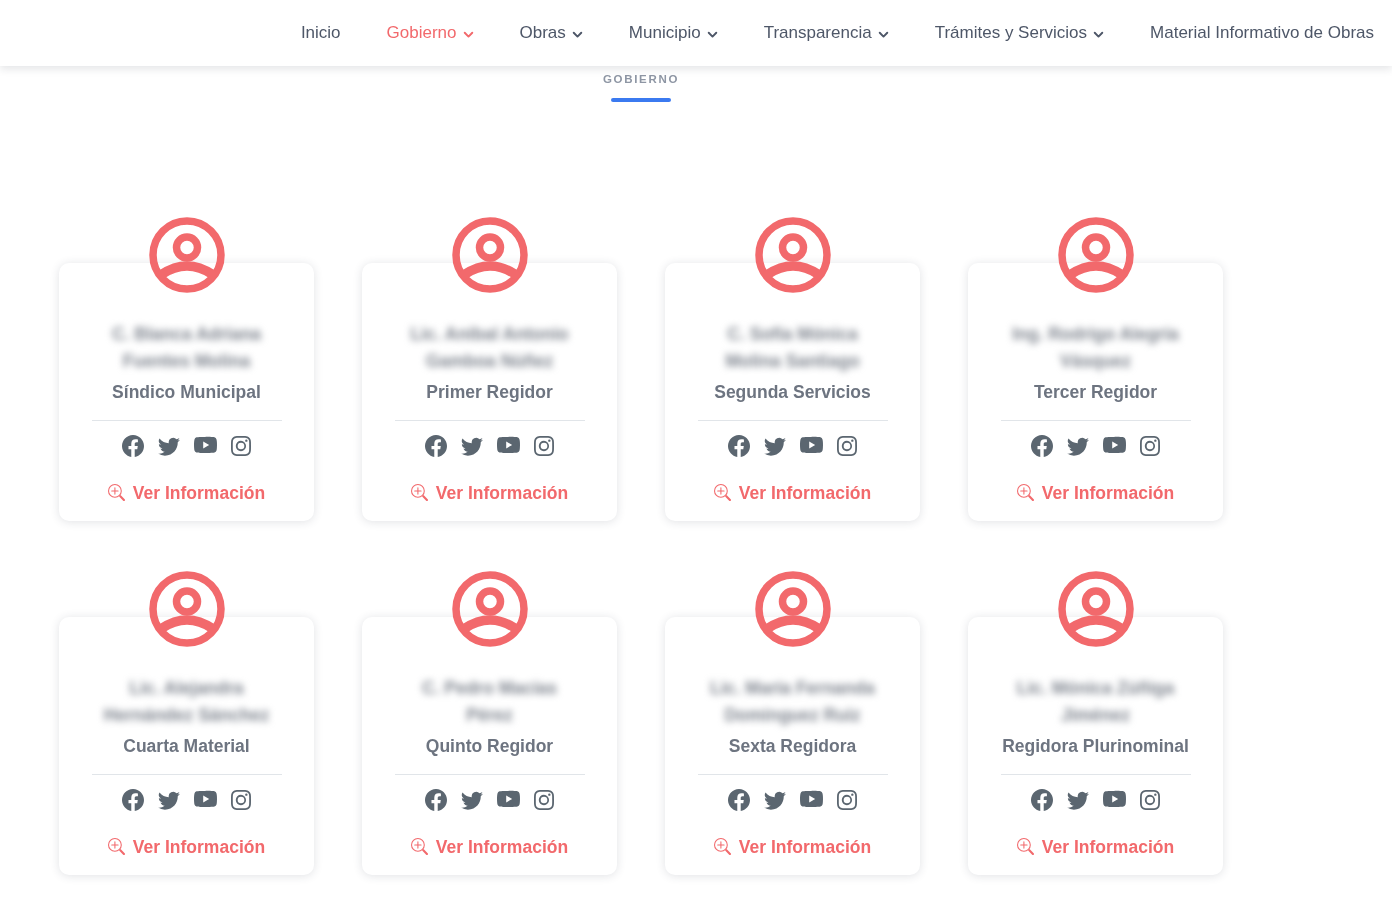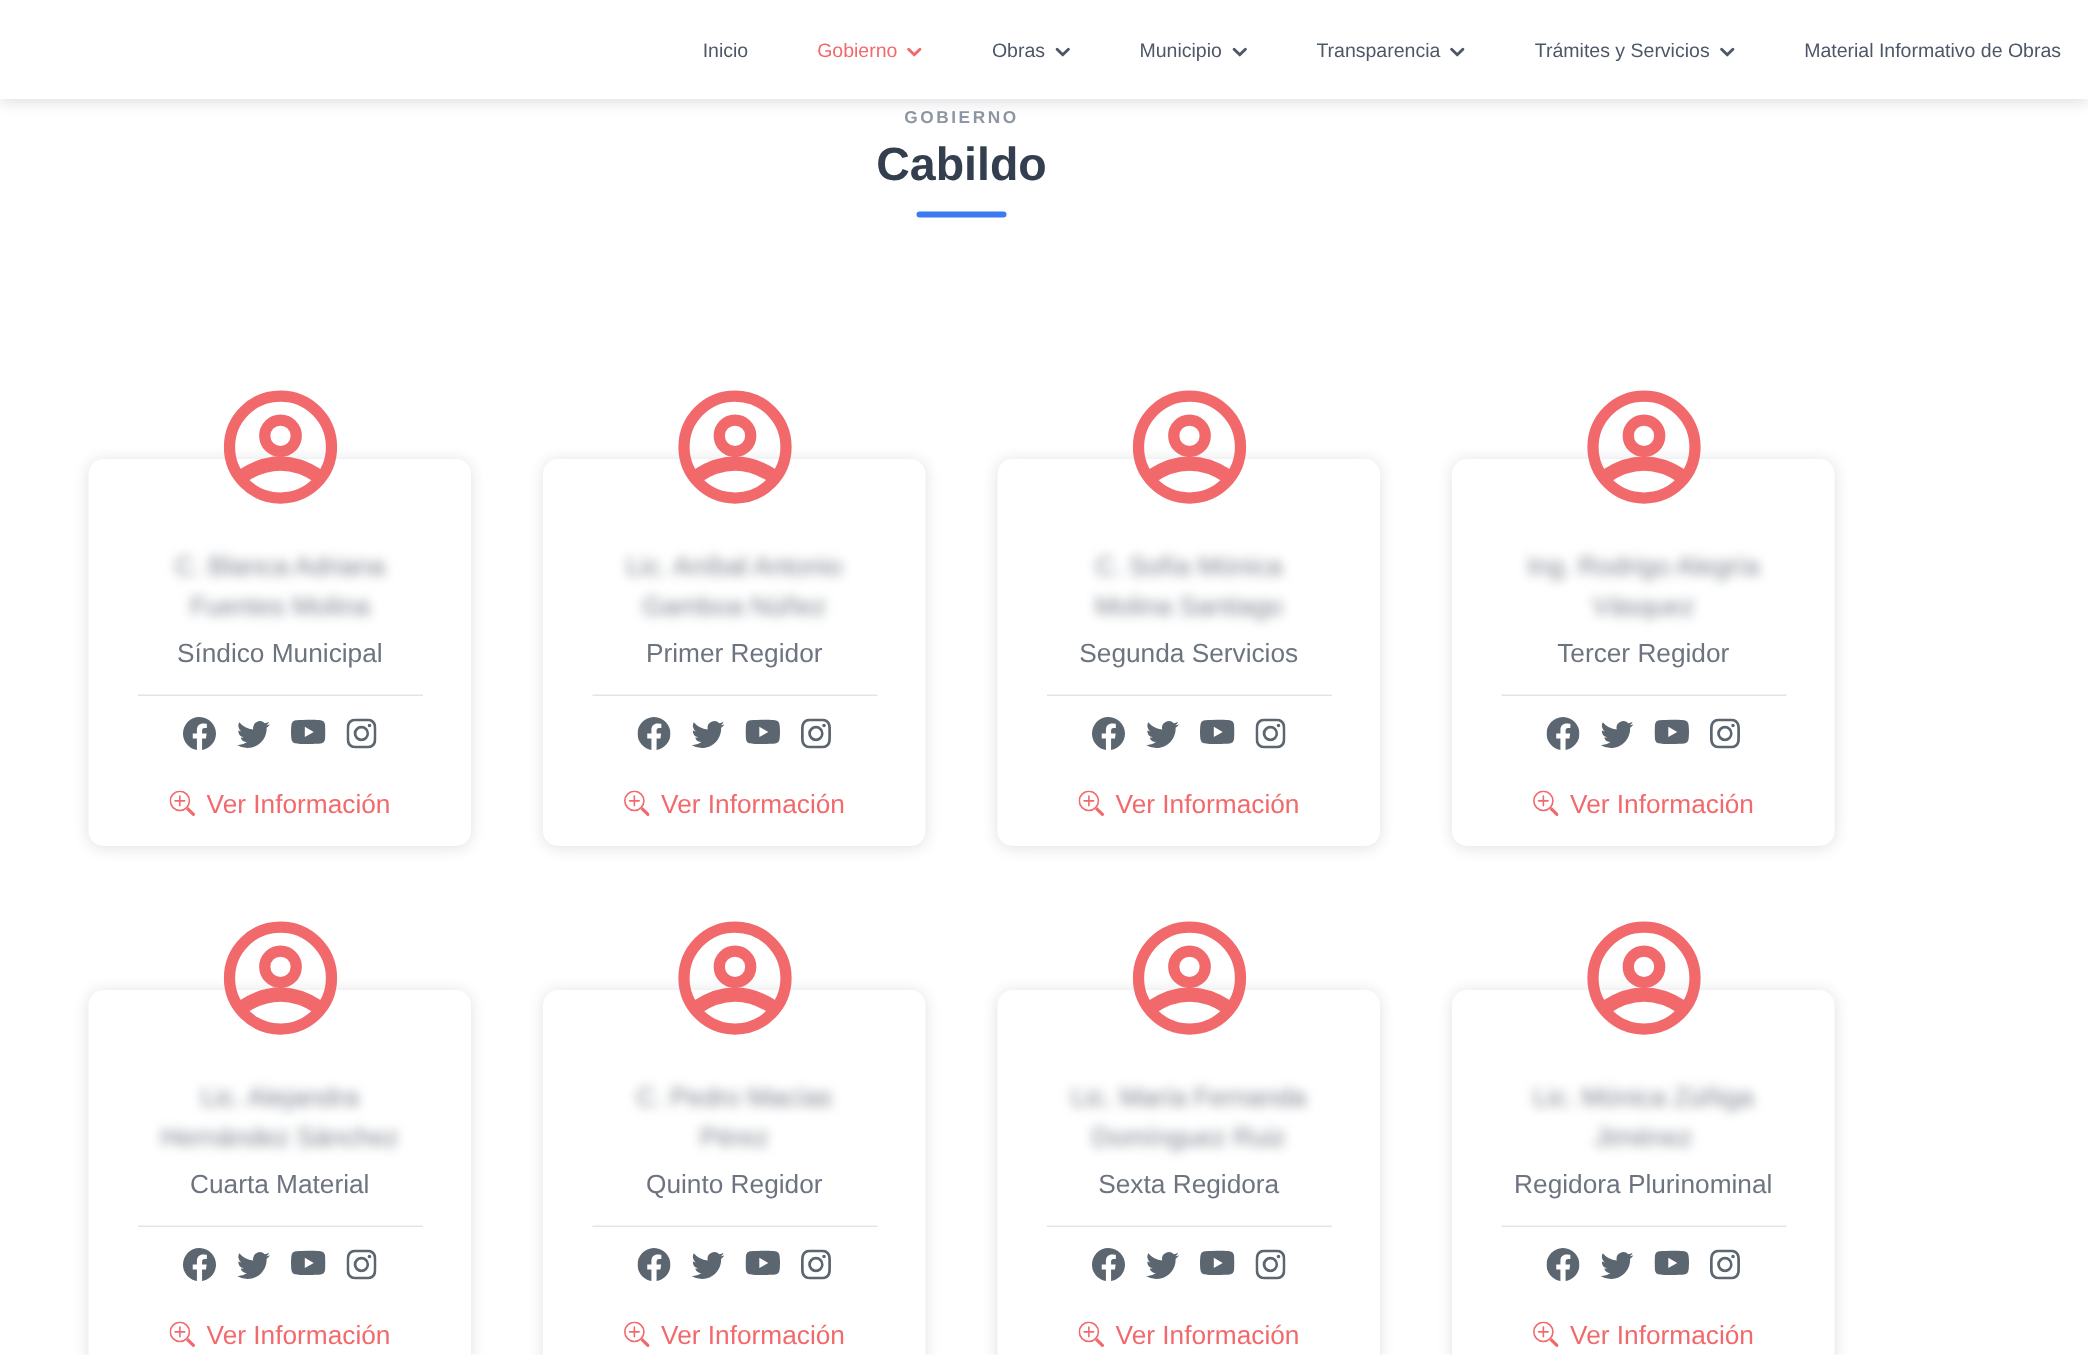--- a/index.html
+++ b/index.html
@@ -11,21 +11,21 @@
   body{
     width:1392px;height:903px;overflow:hidden;background:#fff;
     font-family:"Liberation Sans", sans-serif;
   }
   .navbar{
     height:66px;background:#fff;display:flex;align-items:center;
     justify-content:flex-end;gap:46px;padding-right:18px;
     box-shadow:0 3px 8px rgba(30,40,60,0.12);position:relative;z-index:10;
   }
   .nav-item{
-    display:flex;align-items:center;gap:6px;font-size:13px;
+    display:flex;align-items:center;gap:6px;font-size:17px;
     color:var(--nav-text);cursor:pointer;white-space:nowrap;
   }
   .nav-item.active{color:var(--accent);}
   .chev{display:inline-flex;margin-top:2px;}
   .main{width:1164px;margin-left:59px;}
   .page-head{text-align:center;padding-top:7px;}
   .eyebrow{font-size:11.5px;font-weight:bold;letter-spacing:1.7px;color:#8e96a4;}
   .title{font-size:31px;font-weight:800;color:var(--title);margin:7px 0 0 0;}
   .title-underline{width:60px;height:4px;background:var(--underline);border-radius:2px;margin:13px auto 0;}
   .cards-grid{
@@ -35,20 +35,21 @@
   .card-wrap{position:relative;padding-top:46px;}
   .avatar{
     position:absolute;top:0;left:50%;transform:translateX(-50%);
     width:76px;height:76px;z-index:2;color:var(--accent);
   }
   .card{
     background:#fff;border-radius:10px;height:258px;width:255px;
     box-shadow:0 1px 10px rgba(40,50,70,0.14);
     display:flex;flex-direction:column;align-items:center;
     padding-top:58px;
+    font-weight:bold;
   }
   .member-name{
     text-align:center;font-size:17.5px;line-height:27px;color:#7d838d;
     filter:blur(3.6px);user-select:none;white-space:nowrap;
   }
   .member-role{margin-top:7px;font-size:17.5px;color:var(--muted);}
   .divider{width:190px;height:1px;background:#e1e5e9;margin-top:17px;}
   .social-row{display:flex;align-items:center;gap:14px;margin-top:13px;color:var(--icon-gray);}
   .social-row .sicon{display:inline-flex;cursor:pointer;}
   .info-link{
@@ -105,21 +106,20 @@
       </span>
     </div>
     <div class="nav-item">
       <span>Material Informativo de Obras</span>
     </div>
   </nav>
 
 <main class="main">
   <div class="page-head">
     <div class="eyebrow">GOBIERNO</div>
-    <h1 class="title">Cabildo</h1>
     <div class="title-underline"></div>
   </div>
   <div class="cards-grid" id="cards-grid">
   <div class="card-wrap">
     <span class="avatar">
       <svg width="76" height="76" viewBox="0 0 76 76">
         <circle cx="38" cy="38" r="34" fill="none" stroke="currentColor" stroke-width="7.5"></circle>
         <circle cx="38" cy="30.5" r="10.5" fill="none" stroke="currentColor" stroke-width="7.5"></circle>
         <path d="M12.5 57.5 Q38 40.5 63.5 57.5" fill="none" stroke="currentColor" stroke-width="9.5" stroke-linecap="round"></path>
       </svg>

